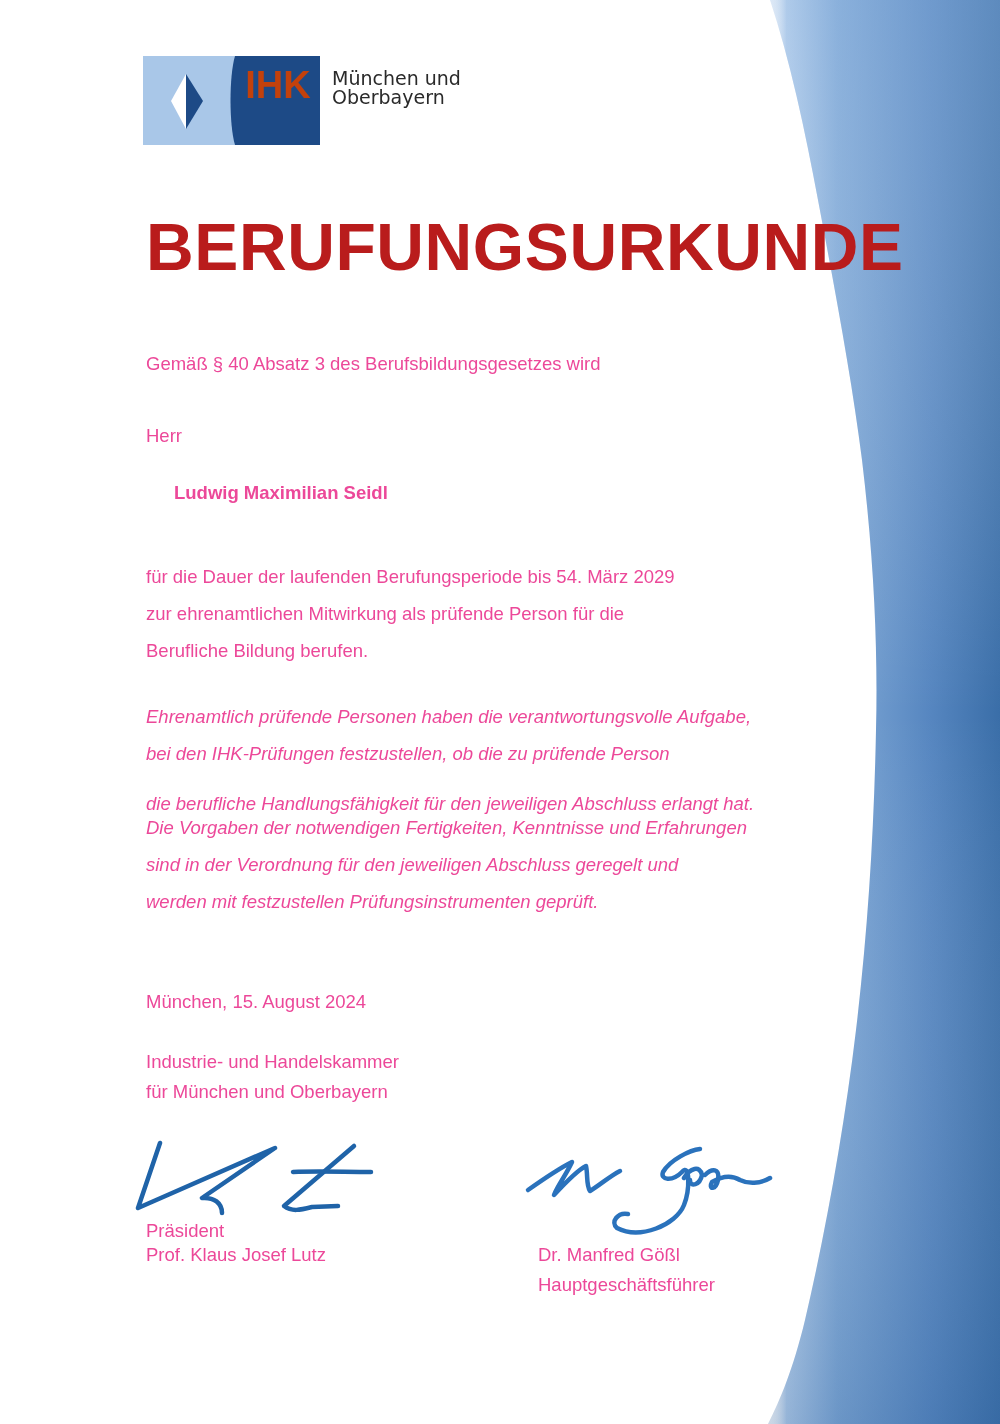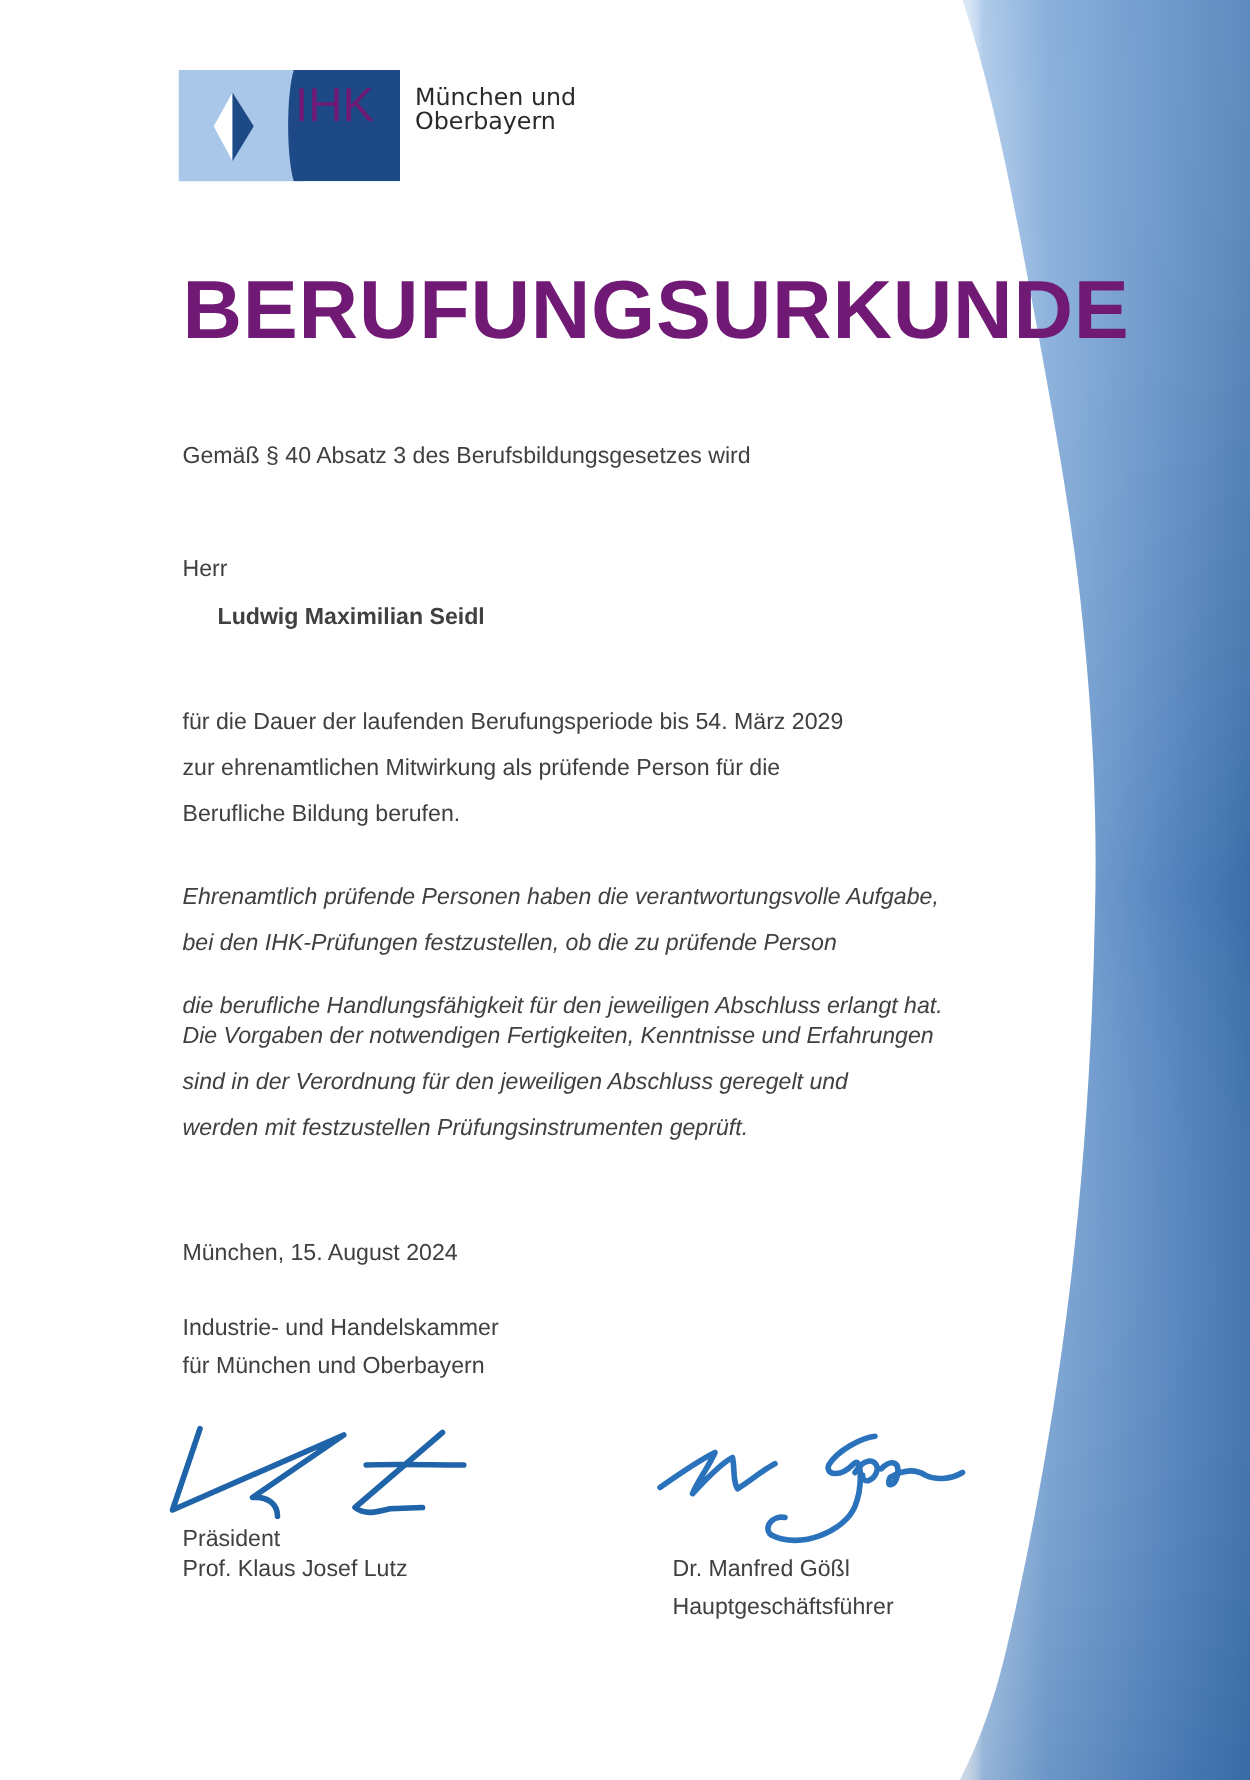--- a/index.html
+++ b/index.html
@@ -8,33 +8,33 @@
     background: #ffffff;
     font-family: "Liberation Sans", sans-serif;
     color: #1a1a1a;
   }
   .band { position: absolute; left: 0; top: 0; width: 1000px; height: 1424px; pointer-events: none; }
   .logo { position: absolute; left: 143px; top: 56px; width: 177px; height: 89px; }
   .logo-light { position: absolute; left: 0; top: 0; width: 100px; height: 89px; background: #a9c7e8; }
   .logo-dark { position: absolute; left: 0; top: 0; width: 177px; height: 89px; }
   .logo-ihk {
     position: absolute; left: 93px; top: 8px; width: 84px;
-    font-family: "Liberation Sans", sans-serif; font-weight: normal;
-    font-size: 38px; color: #701a75; letter-spacing: 0px; text-align: left;
+    font-family: "Liberation Sans", sans-serif; font-weight: bold;
+    font-size: 38px; color: #c2410c; letter-spacing: 0px; text-align: center;
   }
   .logo-sub {
     position: absolute; left: 332px; top: 69px;
     font-family: "DejaVu Sans", sans-serif; font-size: 19px; line-height: 19px; color: #2a2a2a;
   }
   .title {
     position: absolute; left: 146px; top: 212px; margin: 0;
     font-family: "Liberation Sans", sans-serif; font-weight: bold; font-size: 66px;
-    letter-spacing: 0.6px; color: #701a75; line-height: 70px;
+    letter-spacing: 0.6px; color: #b91c1c; line-height: 70px;
   }
-  .txt { position: absolute; left: 146px; font-size: 18.5px; line-height: 24px; margin: 0; color: #404040; white-space: nowrap; }
+  .txt { position: absolute; left: 146px; font-size: 18.5px; line-height: 24px; margin: 0; color: #ec4899; white-space: nowrap; }
   .bold { font-weight: bold; margin-left: 28px; }
   .ital { font-style: italic; }
   .sig { position: absolute; left: 0; top: 0; width: 1000px; height: 1424px; pointer-events: none; }
 </style>
 </head>
 <body>
 
 <svg class="band" viewBox="0 0 1000 1424" preserveAspectRatio="none">
   <defs>
     <linearGradient id="bandGrad" x1="0" y1="0" x2="1" y2="0">
@@ -64,21 +64,21 @@
   <div class="logo-ihk">IHK</div>
 </div>
 <div class="logo-sub">
   <div>München und</div>
   <div>Oberbayern</div>
 </div>
 
 <h1 class="title">BERUFUNGSURKUNDE</h1>
 
 <p class="txt" style="top:352px">Gemäß § 40 Absatz 3 des Berufsbildungsgesetzes wird</p>
-<p class="txt" style="top:443px">Herr</p>
+<p class="txt" style="top:424px">Herr</p>
 <p class="txt bold" style="top:481px">Ludwig Maximilian Seidl</p>
 
 <p class="txt" style="top:565px">für die Dauer der laufenden Berufungsperiode bis 54. März 2029</p>
 <p class="txt" style="top:602px">zur ehrenamtlichen Mitwirkung als prüfende Person für die</p>
 <p class="txt" style="top:639px">Berufliche Bildung berufen.</p>
 
 <p class="txt ital" style="top:705px">Ehrenamtlich prüfende Personen haben die verantwortungsvolle Aufgabe,</p>
 <p class="txt ital" style="top:742px">bei den IHK-Prüfungen festzustellen, ob die zu prüfende Person</p>
 <p class="txt ital" style="top:792px">die berufliche Handlungsfähigkeit für den jeweiligen Abschluss erlangt hat.</p>
 <p class="txt ital" style="top:816px">Die Vorgaben der notwendigen Fertigkeiten, Kenntnisse und Erfahrungen</p>

